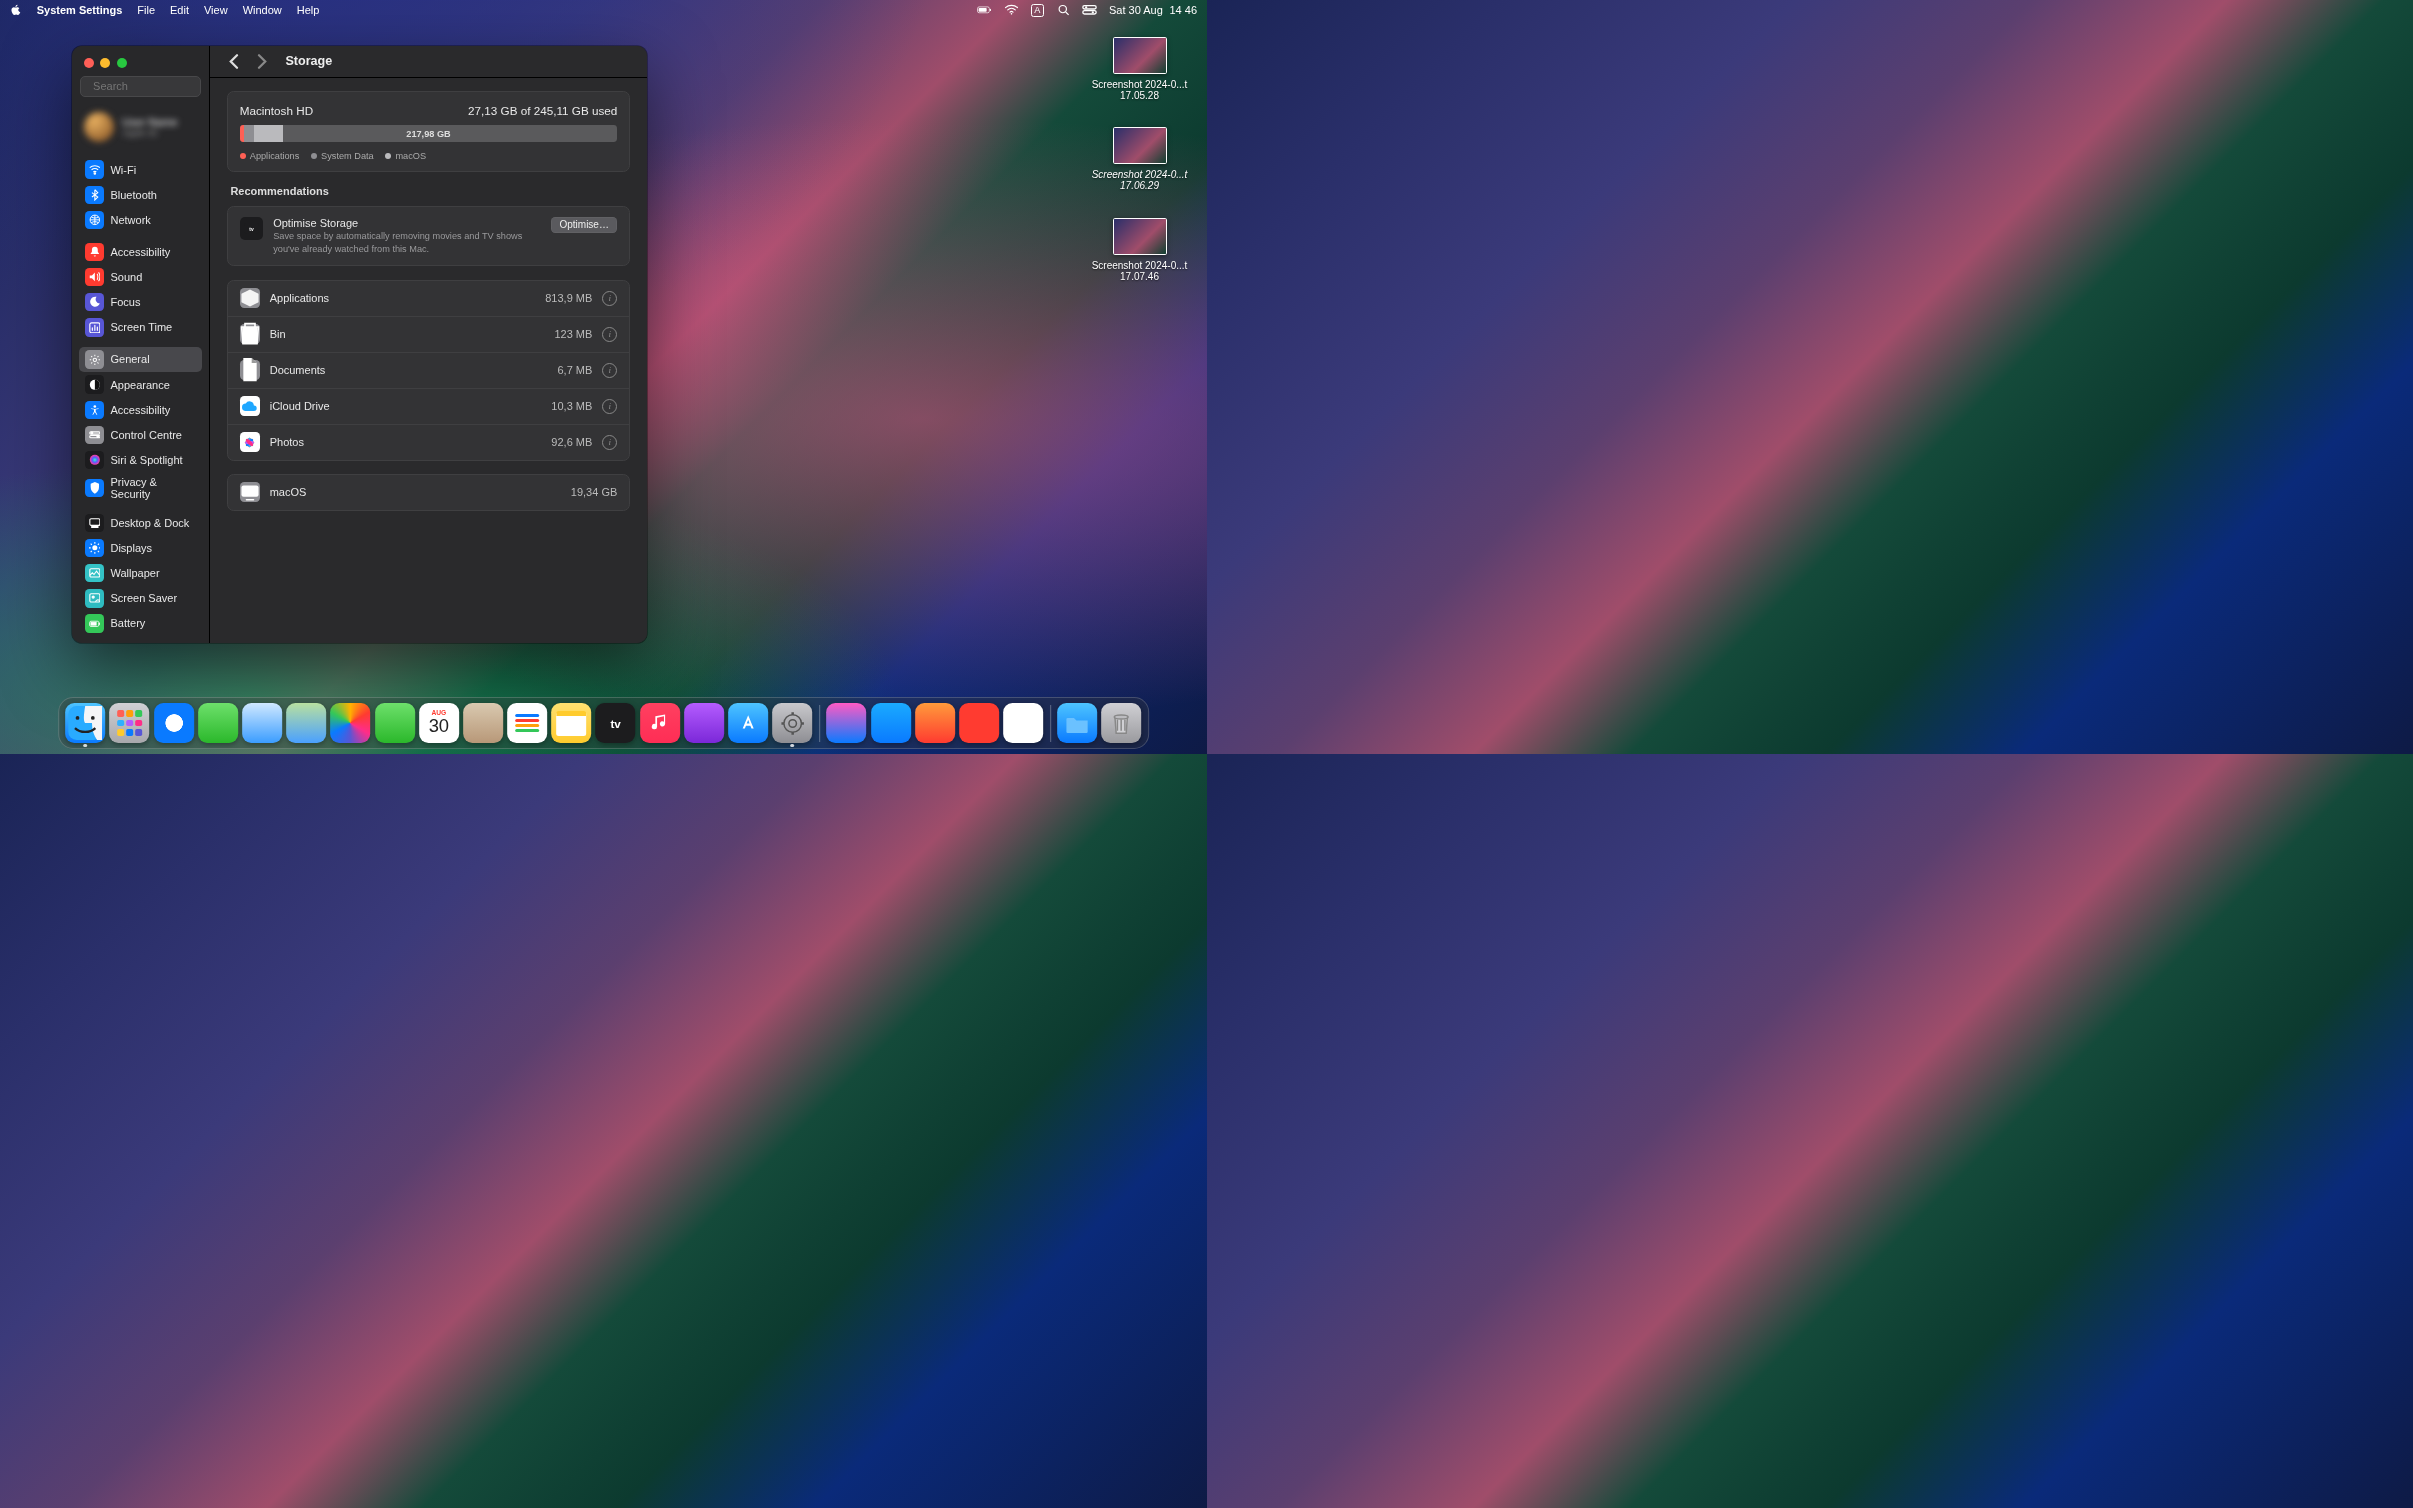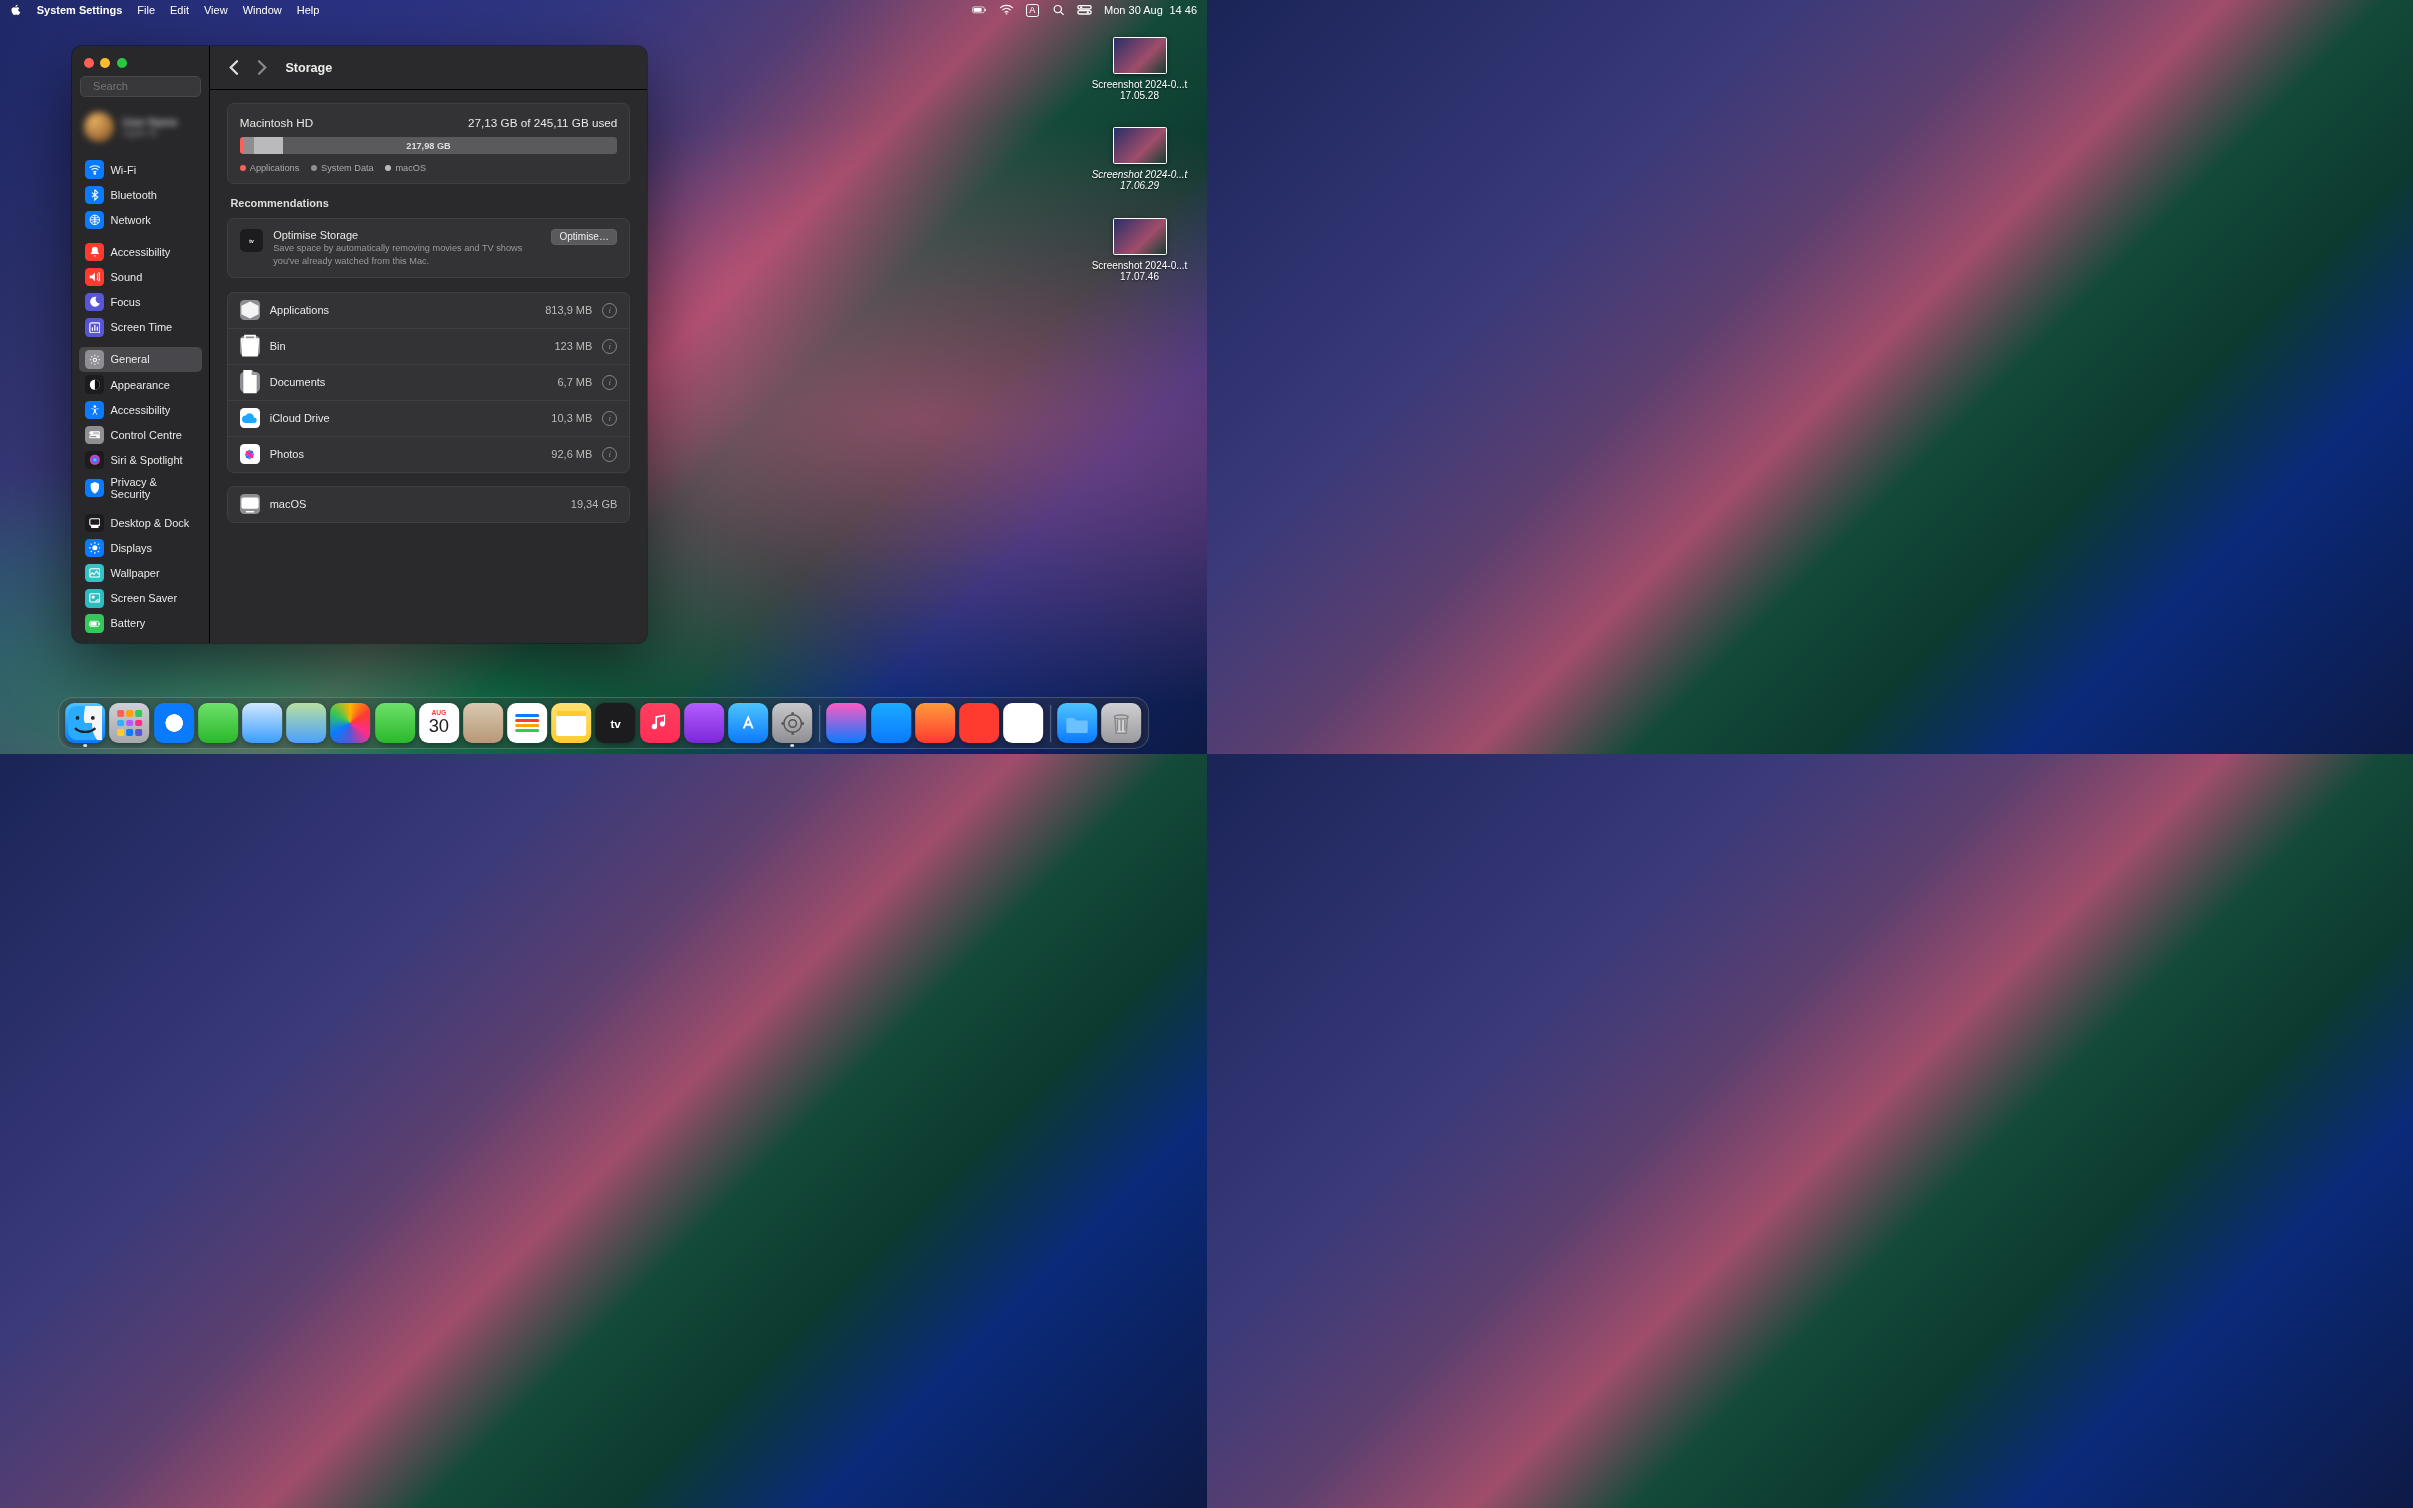--- a/index.html
+++ b/index.html
@@ -86,22 +86,22 @@
 .nav-icon {
   width:18.4px; height:18.4px; border-radius:4.2px; display:flex;
   align-items:center; justify-content:center; color:#fff; font-size:10px;
   flex-shrink:0;
 }
 .nav-icon svg{width:11.7px;height:11.7px}
 
 
 .pane { flex:1; background:#2a2a2c; display:flex; flex-direction:column; }
 .titlebar {
-  height:44px; display:flex; align-items:center; gap:11.7px;
-  padding:0 17px; border-bottom:0.8px solid #000;
+  height:32px; display:flex; gap:11.7px;
+  padding:8px 17px; border-bottom:0.8px solid #000;
 }
 .navchev{width:15px;height:15px;color:#888}
 .navchev.enabled{color:#ddd}
 .pane-title{color:#eee;font-size:12.6px;font-weight:600;margin-left:5px}
 
 .scroll { flex:1; overflow-y:auto; padding:13.4px 17px 17px; }
 .scroll::-webkit-scrollbar{width:0}
 
 .panel {
   background:#333335; border:0.8px solid #3f3f41; border-radius:6.7px;
@@ -216,21 +216,21 @@
     </span>
     <span class="status-icon">
       <svg viewBox="0 0 18 12" fill="none" stroke="#fff" stroke-width="1.6">
           <rect x="1" y="1" width="16" height="4" rx="2"></rect>
           <rect x="1" y="7" width="16" height="4" rx="2"></rect>
           <circle cx="5" cy="3" r="1.4" fill="#fff" stroke="none"></circle>
           <circle cx="13" cy="9" r="1.4" fill="#fff" stroke="none"></circle>
         </svg>
     </span>
     <span class="datetime">
-      <span>Mon 30 Aug</span>
+      <span>Sat 30 Aug</span>
       <span>14 46</span>
     </span>
   </div>
 </div>
 
 <div id="desktop-files">
     <div class="desktop-file" style="right: 17px; top: 37px;">
       <div class="thumb"></div>
     <div>Screenshot 2024-0...t 17.05.28</div>
     </div>

